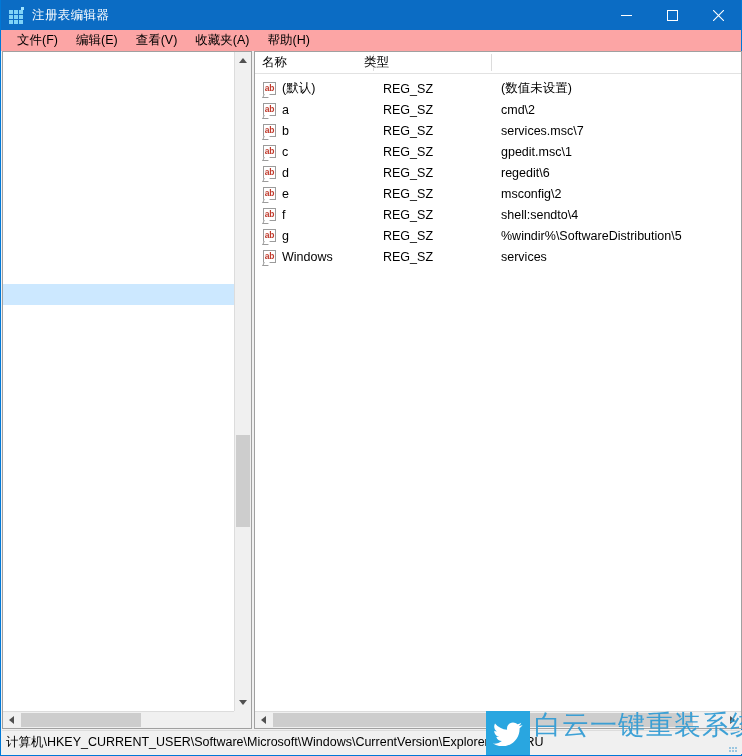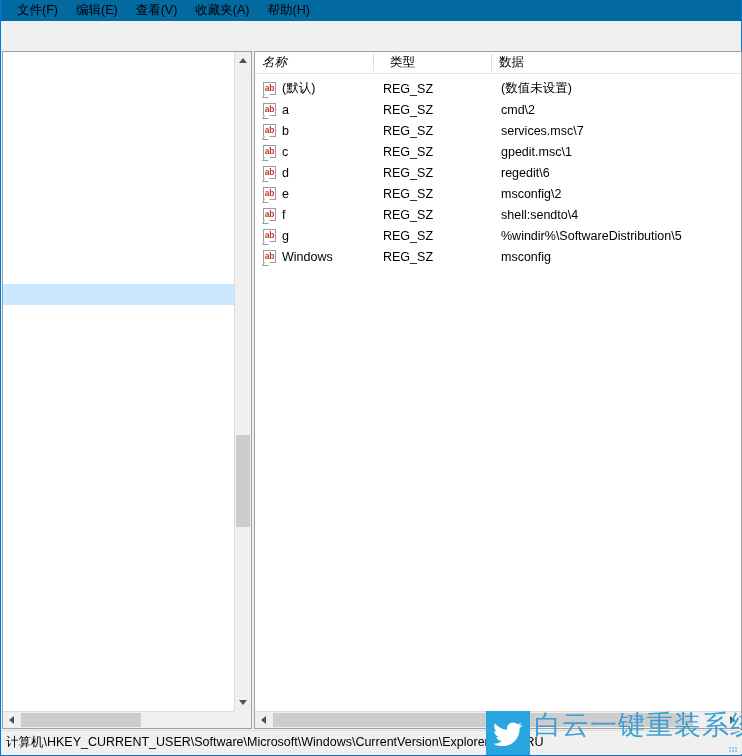--- a/index.html
+++ b/index.html
@@ -22,21 +22,21 @@
   .app-icon i:nth-child(5){left:5px;top:8px}.app-icon i:nth-child(6){left:10px;top:8px}
   .app-icon i:nth-child(7){left:0;top:13px}.app-icon i:nth-child(8){left:5px;top:13px}
   .app-icon i:nth-child(9){left:10px;top:13px}
   .app-icon i:nth-child(10){left:12px;top:0px;width:3px;height:3px;background:#9fe4ff}
   .title-text{color:#fff;font-size:12.5px;letter-spacing:.4px;}
   .win-buttons{position:absolute;right:0;top:0;height:30px;display:flex;}
   .win-btn{width:46px;height:30px;display:flex;align-items:center;justify-content:center;}
   .win-btn svg{display:block}
 
   
-  .menubar{height:21px;background:#0369a1;display:flex;align-items:center;padding-left:7px;
+  .menubar{height:21px;background:#fca5a5;display:flex;align-items:center;padding-left:7px;
            border-bottom:1px solid #f0f0f0;}
   .menu-item{padding:2px 9px 3px 9px;font-size:12.5px;color:#000;white-space:nowrap;}
 
   
   .panes{position:absolute;left:1px;top:51px;width:740px;height:678px;}
   .pane{position:absolute;top:0;background:#fff;box-sizing:border-box;
         border:1px solid #a0a0a0;overflow:hidden;}
   .tree-pane{left:0;width:250px;height:678px;}
   .list-pane{left:252px;width:488px;height:678px;}
 
@@ -105,20 +105,52 @@
   .wm-dots i{position:absolute;width:2px;height:2px;background:#9cc7e0;}
   .wm-dots i:nth-child(1){left:0;top:3px}.wm-dots i:nth-child(2){left:3px;top:3px}
   .wm-dots i:nth-child(3){left:6px;top:3px}.wm-dots i:nth-child(4){left:0;top:6px}
   .wm-dots i:nth-child(5){left:3px;top:6px}.wm-dots i:nth-child(6){left:6px;top:6px}
 </style>
 </head>
 <body>
 
 <div class="window">
 
+  <div class="titlebar">
+    <div class="app-icon">
+      <i></i>
+        <i></i>
+        <i></i>
+        <i></i>
+        <i></i>
+        <i></i>
+        <i></i>
+        <i></i>
+        <i></i>
+        <i></i>
+    </div>
+    <div class="title-text">注册表编辑器</div>
+    <div class="win-buttons">
+      <div class="win-btn">
+        <svg width="11" height="11" viewBox="0 0 11 11">
+            <rect x="0" y="5" width="11" height="1" fill="#ffffff"></rect>
+          </svg>
+      </div>
+      <div class="win-btn">
+        <svg width="11" height="11" viewBox="0 0 11 11">
+            <rect x="0.5" y="0.5" width="10" height="10" fill="none" stroke="#ffffff" stroke-width="1"></rect>
+          </svg>
+      </div>
+      <div class="win-btn close">
+        <svg width="11" height="11" viewBox="0 0 11 11">
+            <path d="M0 0 L11 11 M11 0 L0 11" stroke="#ffffff" stroke-width="1.1"></path>
+          </svg>
+      </div>
+    </div>
+  </div>
 
   <div class="menubar">
     <div class="menu-item">文件(F)</div>
     <div class="menu-item">编辑(E)</div>
     <div class="menu-item">查看(V)</div>
     <div class="menu-item">收藏夹(A)</div>
     <div class="menu-item">帮助(H)</div>
   </div>
 
   <div class="panes">
@@ -176,25 +208,24 @@
         <div class="thumb" style="left:18px;width:120px;"></div>
         <div class="arr rt">
             <div class="tri rt"></div>
           </div>
       </div>
       <div class="sbcorner"></div>
     </div>
 
     <div class="pane list-pane">
       <div class="lheader">
-        <div class="lh" style="left:0;width:118px;font-style:italic;">名称</div>
+        <div class="lh" style="left:0;width:118px;">名称</div>
         <div class="lh-sep" style="left:118px;"></div>
-        <div class="lh" style="left:128px;width:117px;">类型</div>
+        <div class="lh" style="left:102px;width:117px;">类型</div>
         <div class="lh-sep" style="left:236px;"></div>
-        <div class="lh" style="left:237px;width:233px;">数据</div>
       </div>
       <div id="list-rows">
           <div class="lrow" style="top: 26px;">
             <div class="vicon">
               <div class="pg"></div>
               <div class="tail"></div>
               <div class="ab">ab</div>
             </div>
             <div class="cname">(默认)</div>
             <div class="ctype">REG_SZ</div>
@@ -271,21 +302,21 @@
             <div class="cdata">%windir%\SoftwareDistribution\5</div>
           </div>
           <div class="lrow" style="top: 194px;">
             <div class="vicon">
               <div class="pg"></div>
               <div class="tail"></div>
               <div class="ab">ab</div>
             </div>
             <div class="cname">Windows</div>
             <div class="ctype">REG_SZ</div>
-            <div class="cdata">msconfig</div>
+            <div class="cdata">services</div>
           </div>
         </div>
       <div class="hsb">
         <div class="arr lf">
             <div class="tri lf"></div>
           </div>
         <div class="thumb" style="left:18px;width:420px;"></div>
         <div class="arr rt">
             <div class="tri rt"></div>
           </div>

